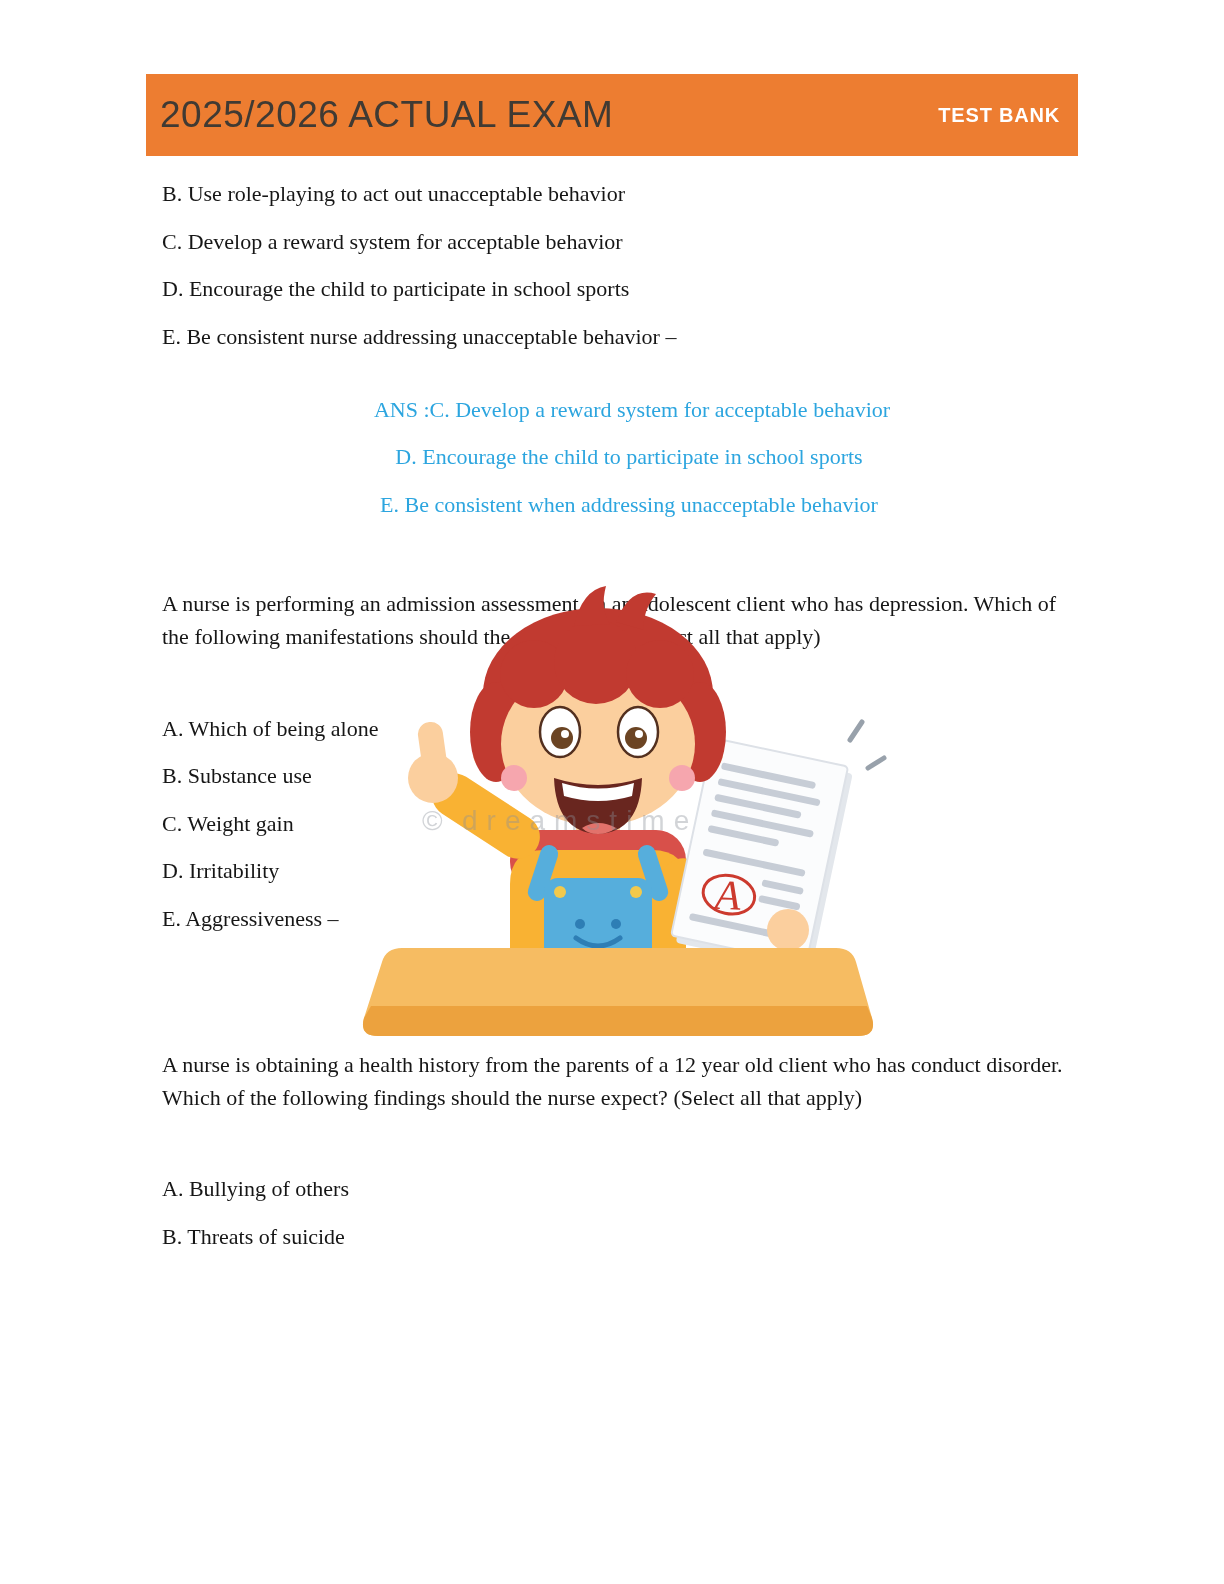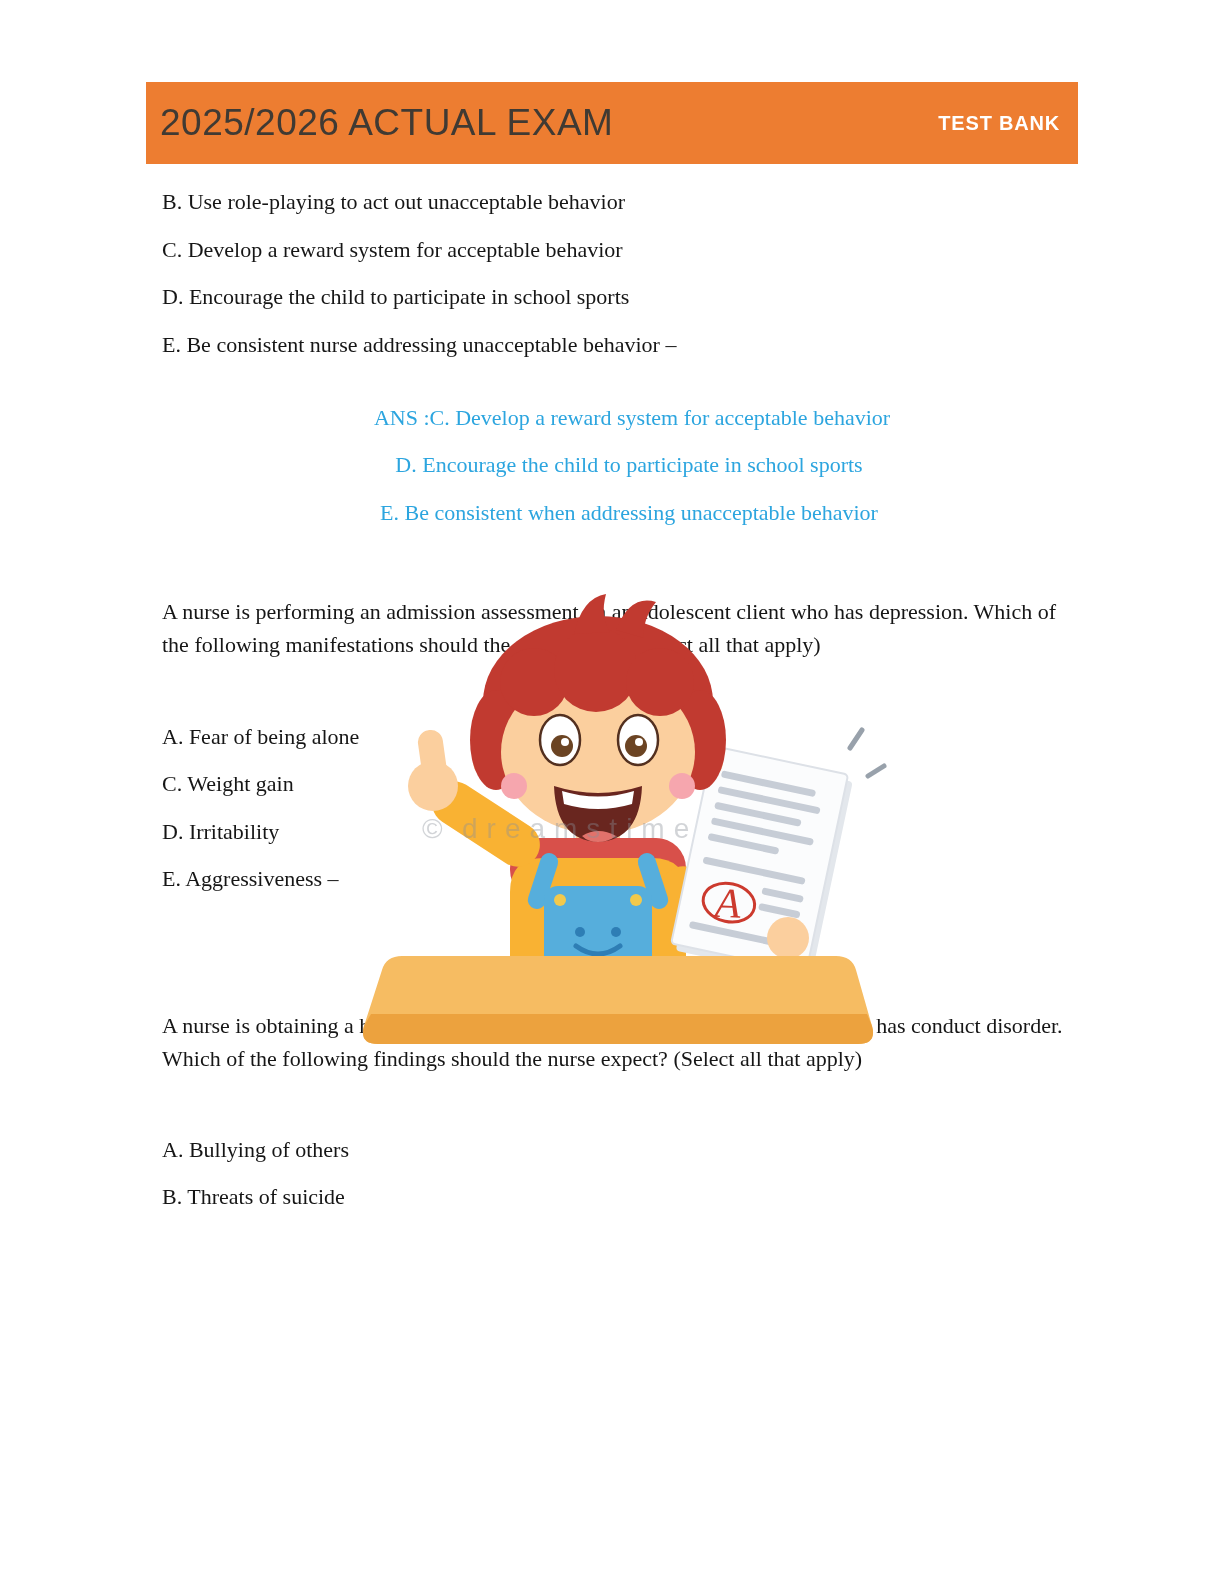--- a/index.html
+++ b/index.html
@@ -1,18 +1,18 @@
 <!DOCTYPE html>
 <html><head>
 <meta charset="utf-8">
 <style>
   * { margin:0; padding:0; box-sizing:border-box; }
   html,body { background:#ffffff; }
   .page {
-    position:relative; width:1224px; height:1388px; margin:12px auto;
+    position:relative; width:1224px; height:1388px; margin:4px auto;
     background:#ffffff; overflow:hidden;
     font-family:"Liberation Serif", serif; color:#161616;
   }
   
   .header-bar {
     position:absolute; left:146px; top:70px; width:932px; height:82px;
     background:#ED7D31; display:flex; align-items:center; justify-content:space-between;
     padding:0 18px 0 14px;
   }
   .header-title {
@@ -74,21 +74,22 @@
     <p class="opt">C. Develop a reward system for acceptable behavior</p>
     <p class="opt">D. Encourage the child to participate in school sports</p>
     <p class="opt">E. Be consistent nurse addressing unacceptable behavior –</p>
 
     <p class="ans indent mt45">ANS :C. Develop a reward system for acceptable behavior</p>
     <p class="ans">D. Encourage the child to participate in school sports</p>
     <p class="ans">E. Be consistent when addressing unacceptable behavior</p>
 
     <p class="stem mt68">A nurse is performing an admission assessment on an adolescent client who has depression. Which of the following manifestations should the nurse expect (Select all that apply)</p>
 
-    <p class="opt mt62">A. Fear of being alone</p>
+    <p class="opt mt62">A. Which of being alone</p>
+    <p class="opt">B. Substance use</p>
     <p class="opt">C. Weight gain</p>
     <p class="opt">D. Irritability</p>
     <p class="opt">E. Aggressiveness –</p>
 
     <p class="ans">D. Irritability</p>
 
     <p class="stem mt68">A nurse is obtaining a health history from the parents of a 12 year old client who has conduct disorder. Which of the following findings should the nurse expect? (Select all that apply)</p>
 
     <p class="opt mt61">A. Bullying of others</p>
     <p class="opt">B. Threats of suicide</p>

